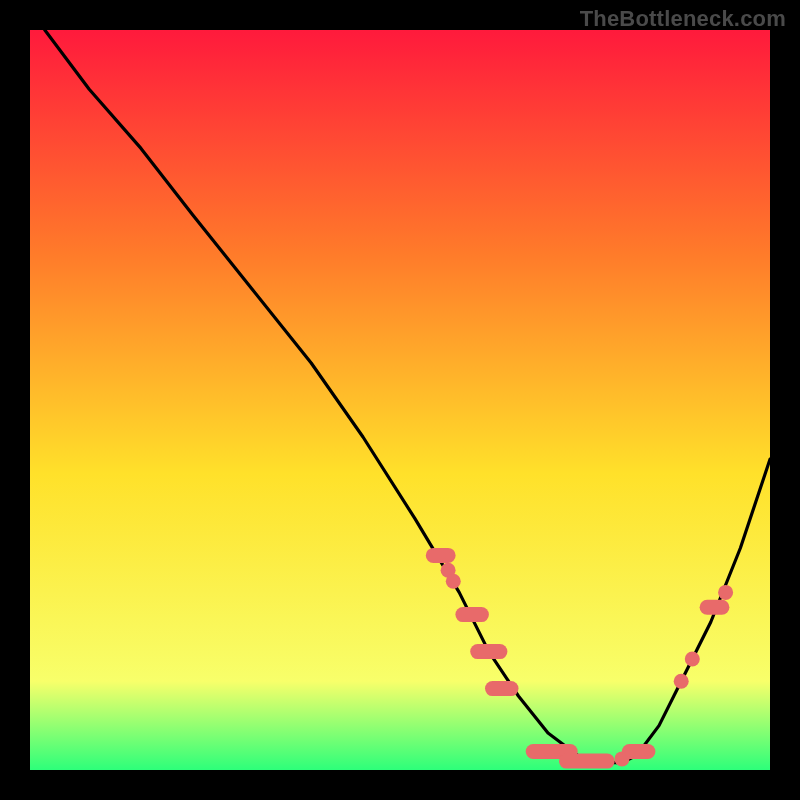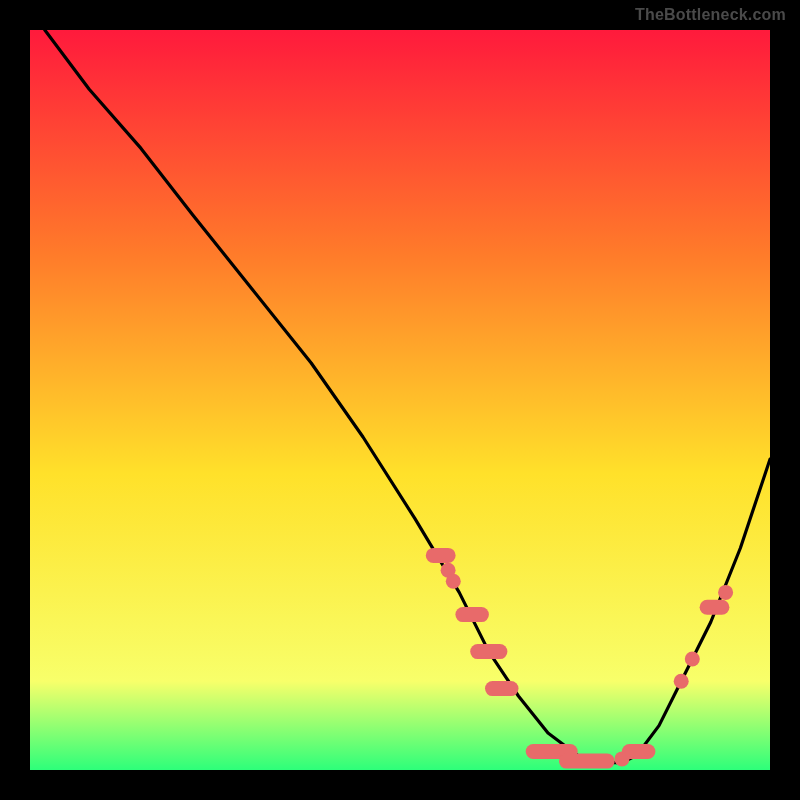--- a/index.html
+++ b/index.html
@@ -26,21 +26,21 @@
   .plot-area svg {
     display: block;
     width: 100%;
     height: 100%;
   }
   .watermark {
     position: absolute;
     top: 6px;
     right: 14px;
     color: #4a4a4a;
-    font-size: 16px;
+    font-size: 22px;
     font-weight: 600;
     letter-spacing: 0.2px;
     user-select: none;
   }
 </style>
 </head>
 <body>
 
 <div class="frame">
   <div class="watermark">TheBottleneck.com</div>

